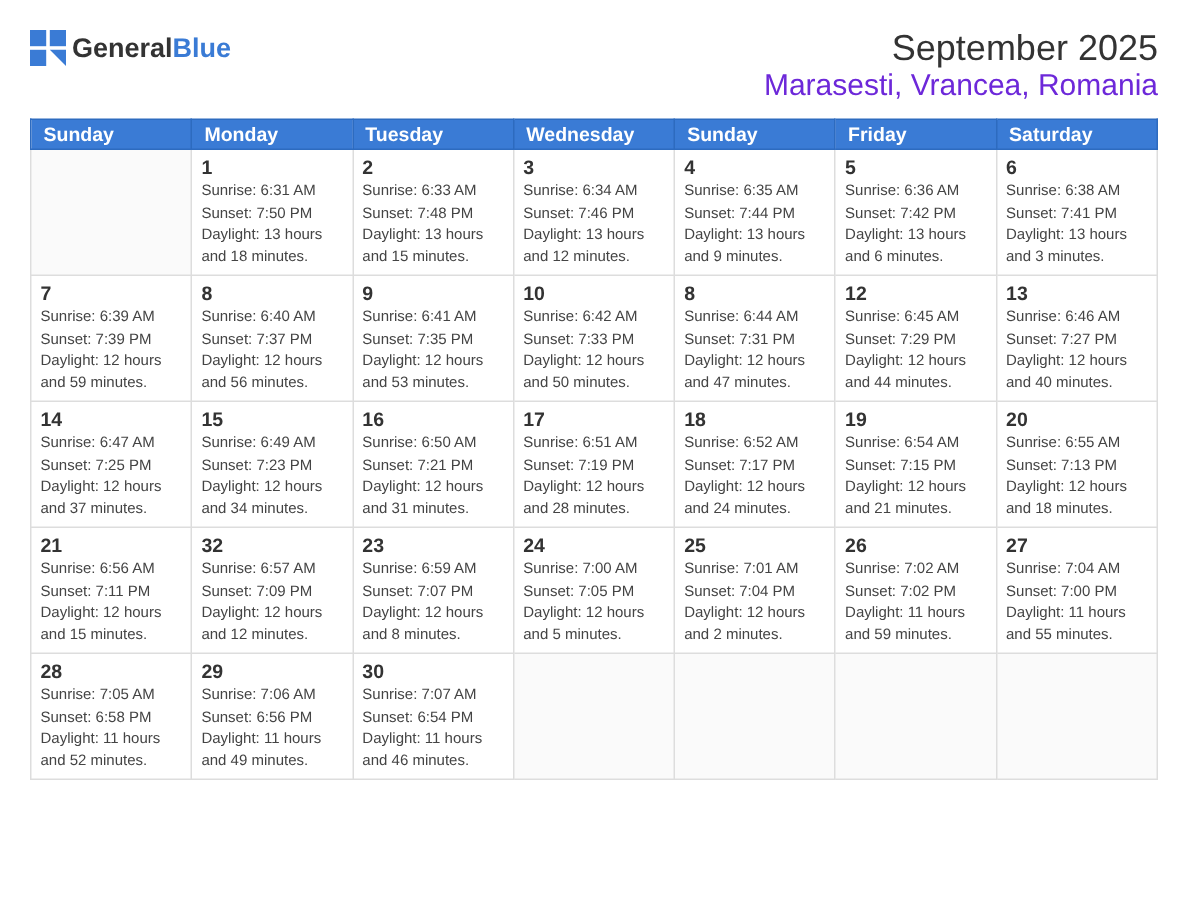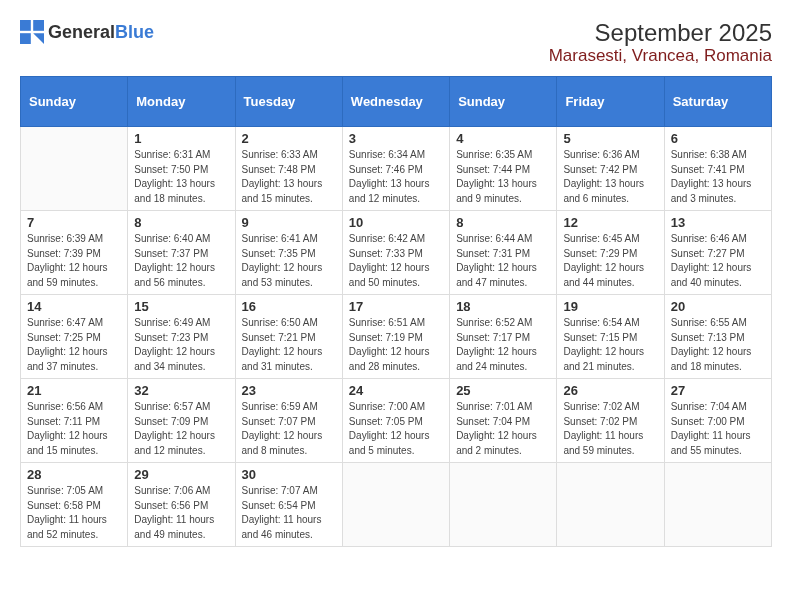--- a/index.html
+++ b/index.html
@@ -28,33 +28,33 @@
     .title-block {
       text-align: right;
     }
     .month-title {
       font-size: 24px;
       font-weight: 300;
       color: #333;
       line-height: 1.1;
     }
     .location-title {
-      font-size: 17px;
-      color: #7f1d1d;
+      font-size: 20px;
+      color: #6d28d9;
     }
     .calendar {
       width: 100%;
       border-collapse: collapse;
       border: 1px solid #ccc;
     }
     .calendar th {
       background-color: #3a7bd5;
       color: white;
       text-align: left;
-      padding: 17px 8px;
+      padding: 2px 8px;
       font-size: 13px;
       font-weight: bold;
       border: 1px solid #2d6bbf;
     }
     .calendar td {
       vertical-align: top;
       padding: 4px 6px;
       border: 1px solid #ddd;
       width: calc(100% / 7);
       min-height: 85px;

